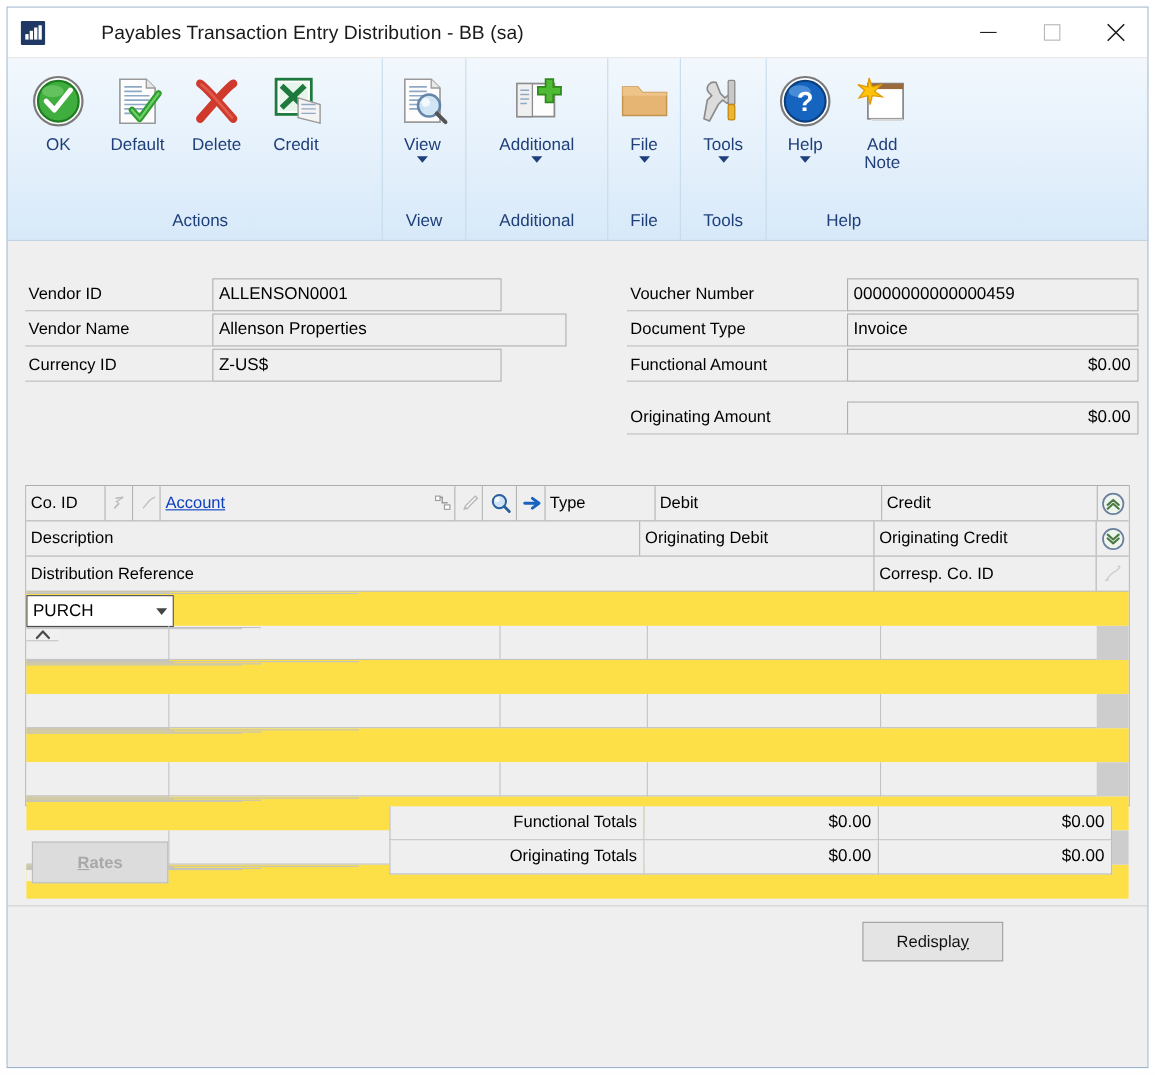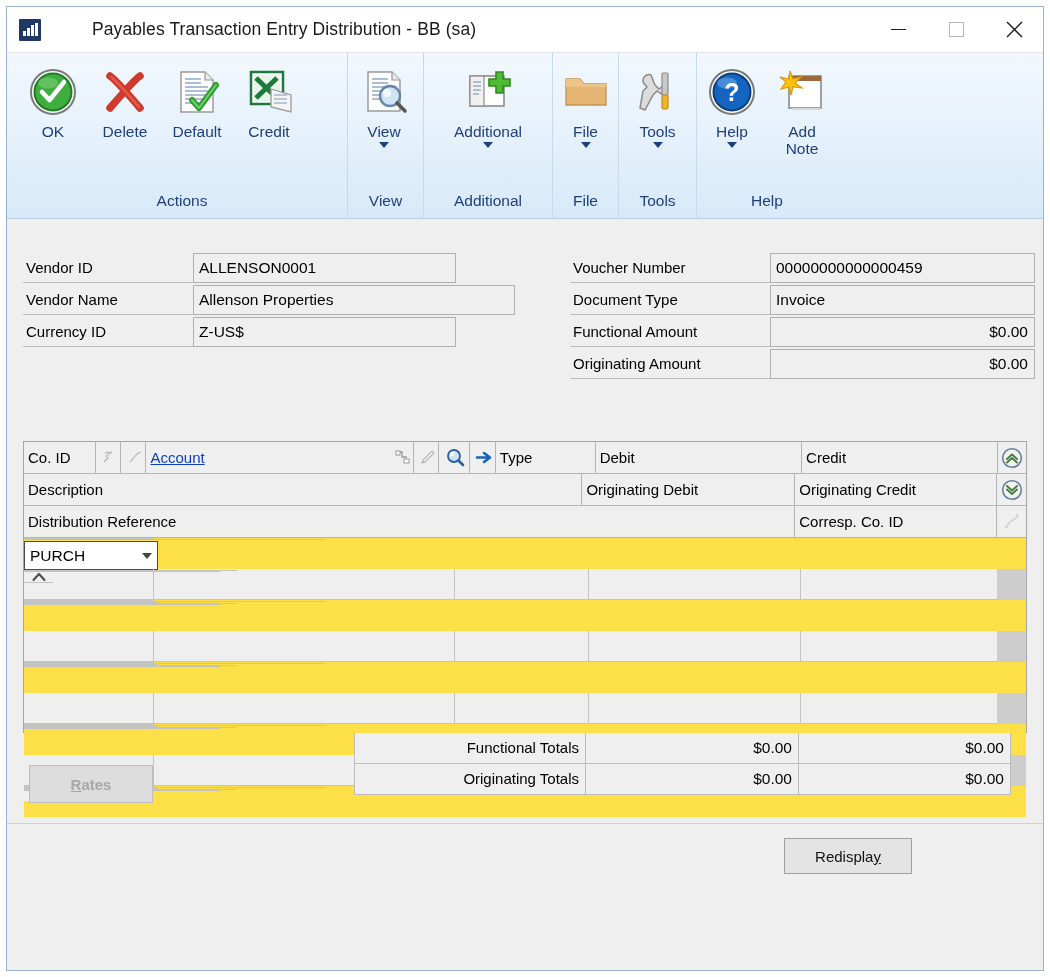--- a/index.html
+++ b/index.html
@@ -174,31 +174,20 @@
           <div class="ico">
             <svg width="50" height="50" viewBox="0 0 50 50">
               <circle cx="25" cy="25" r="22" fill="#ffffff" stroke="#7a7a7a" stroke-width="2"></circle>
               <circle cx="25" cy="25" r="18.5" fill="#3fae3f"></circle>
               <circle cx="25" cy="25" r="18.5" fill="none" stroke="#1d7d20" stroke-width="2"></circle>
               <ellipse cx="20" cy="16" rx="10" ry="5.5" fill="#77cd6e" opacity=".65"></ellipse>
               <path d="M14 25 L21.5 33 L36 15" stroke="#ffffff" stroke-width="4.6" fill="none" stroke-linecap="round" stroke-linejoin="round"></path>
             </svg>
           </div>
           <div class="lbl">OK</div>
-        </div>
-
-        <div class="rbtn">
-          <div class="ico">
-            <svg width="50" height="50" viewBox="0 0 50 50">
-              <path d="M10 9 C16 13 34 34 40 41" stroke="#cf3a2c" stroke-width="7.5" fill="none" stroke-linecap="round"></path>
-              <path d="M40 9 C34 13 16 34 10 41" stroke="#cf3a2c" stroke-width="7.5" fill="none" stroke-linecap="round"></path>
-              <path d="M11 10 C17 14 33 33 39 40" stroke="#e8695a" stroke-width="2.4" fill="none" stroke-linecap="round" opacity=".7"></path>
-            </svg>
-          </div>
-          <div class="lbl">Delete</div>
         </div>
 
         <div class="rbtn">
           <div class="ico">
             <svg width="50" height="50" viewBox="0 0 50 50">
               <path d="M9 5 H33 L41 13 V45 H9 Z" fill="#fdfdfd" stroke="#9a9a9a" stroke-width="1.5"></path>
               <path d="M33 5 L33 13 L41 13" fill="#e8e8e8" stroke="#9a9a9a" stroke-width="1.2"></path>
               <g stroke="#8fa8c4" stroke-width="1.5">
                 <path d="M13 12 H29"></path>
                   <path d="M13 16 H29"></path>
@@ -211,20 +200,31 @@
               <path d="M20 33 L27 41 L44 18" stroke="#2f9e2f" stroke-width="6" fill="none" stroke-linecap="round" stroke-linejoin="round"></path>
               <path d="M20 33 L27 41 L44 18" stroke="#6ed06a" stroke-width="2" fill="none" stroke-linecap="round" stroke-linejoin="round"></path>
             </svg>
           </div>
           <div class="lbl">Default</div>
         </div>
 
         <div class="rbtn">
           <div class="ico">
             <svg width="50" height="50" viewBox="0 0 50 50">
+              <path d="M10 9 C16 13 34 34 40 41" stroke="#cf3a2c" stroke-width="7.5" fill="none" stroke-linecap="round"></path>
+              <path d="M40 9 C34 13 16 34 10 41" stroke="#cf3a2c" stroke-width="7.5" fill="none" stroke-linecap="round"></path>
+              <path d="M11 10 C17 14 33 33 39 40" stroke="#e8695a" stroke-width="2.4" fill="none" stroke-linecap="round" opacity=".7"></path>
+            </svg>
+          </div>
+          <div class="lbl">Delete</div>
+        </div>
+
+        <div class="rbtn">
+          <div class="ico">
+            <svg width="50" height="50" viewBox="0 0 50 50">
               <rect x="7" y="5" width="32" height="32" fill="#ffffff" stroke="#1d7a3c" stroke-width="2.5"></rect>
               <rect x="10" y="8" width="26" height="26" fill="#e8f5ea"></rect>
               <path d="M12 11 L33 31 M33 11 L12 31" stroke="#1d7a3c" stroke-width="5" fill="none"></path>
               <path d="M27 22 L47 28 L47 45 L27 40 Z" fill="#f4f4f4" stroke="#9a9a9a" stroke-width="1.3"></path>
               <g stroke="#8fa8c4" stroke-width="1.2">
                 <path d="M30 28 H43"></path>
                   <path d="M30 32 H43"></path>
                   <path d="M30 36 H43"></path>
               </g>
             </svg>
@@ -375,21 +375,21 @@
         <div class="fld-box" style="width:265px">00000000000000459</div>
       </div>
       <div class="fld-row" style="margin-top:2px">
         <div class="fld-label" style="width:200px">Document Type</div>
         <div class="fld-box" style="width:265px">Invoice</div>
       </div>
       <div class="fld-row" style="margin-top:2px">
         <div class="fld-label" style="width:200px">Functional Amount</div>
         <div class="fld-box ralign" style="width:265px">$0.00</div>
       </div>
-      <div class="fld-row" style="margin-top:2px">
+      <div class="fld-row" style="margin-top:18px">
         <div class="fld-label" style="width:200px">Originating Amount</div>
         <div class="fld-box ralign" style="width:265px">$0.00</div>
       </div>
     </div>
 
     <div class="grid" style="left:16px; top:222px; width:1004px; height:292px;">
 
       <div class="ghdr">
 
         <div class="ghrow">

